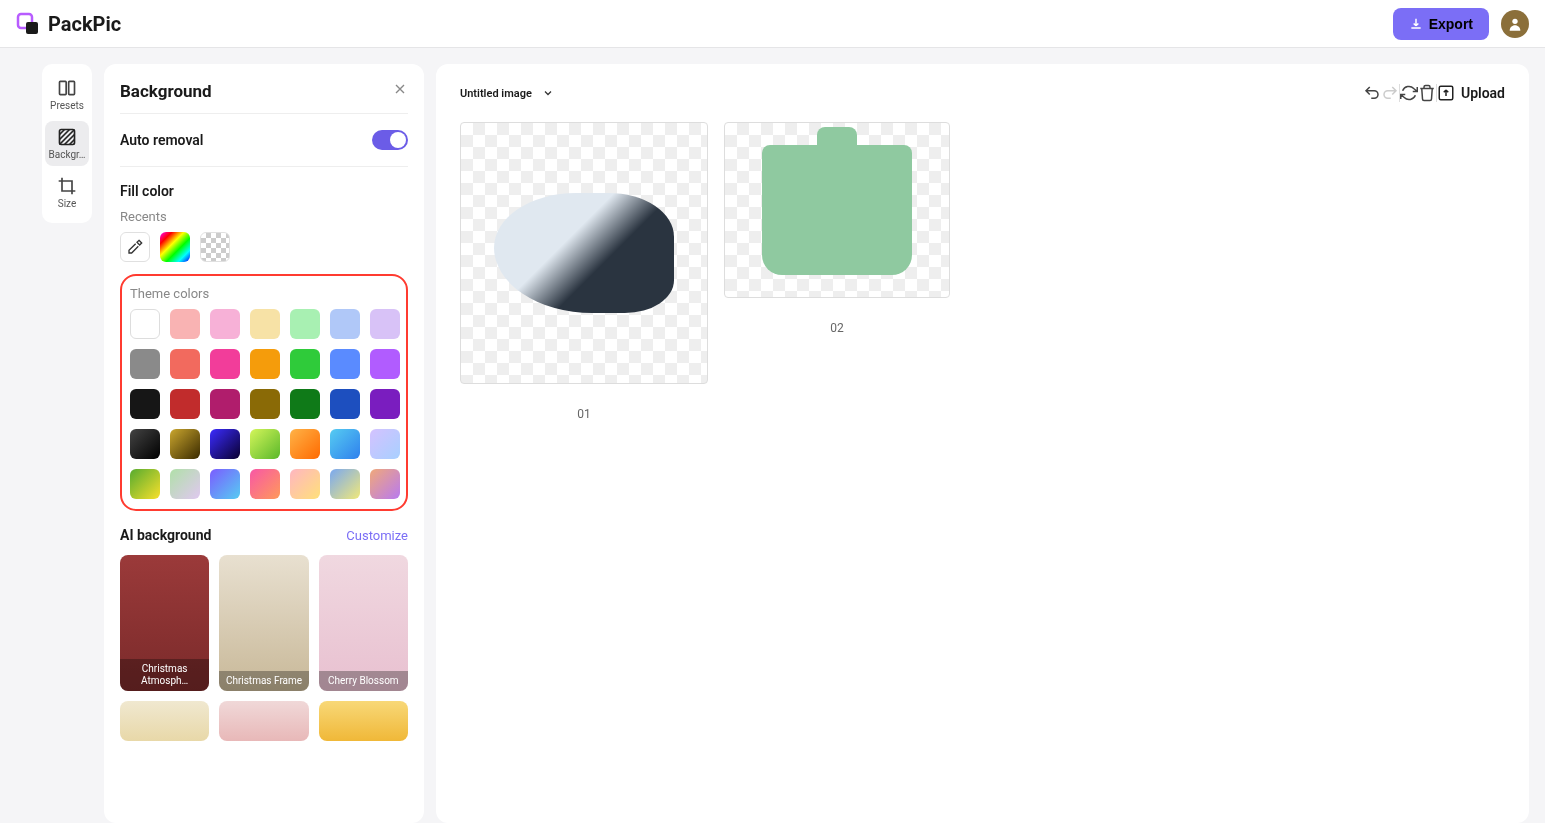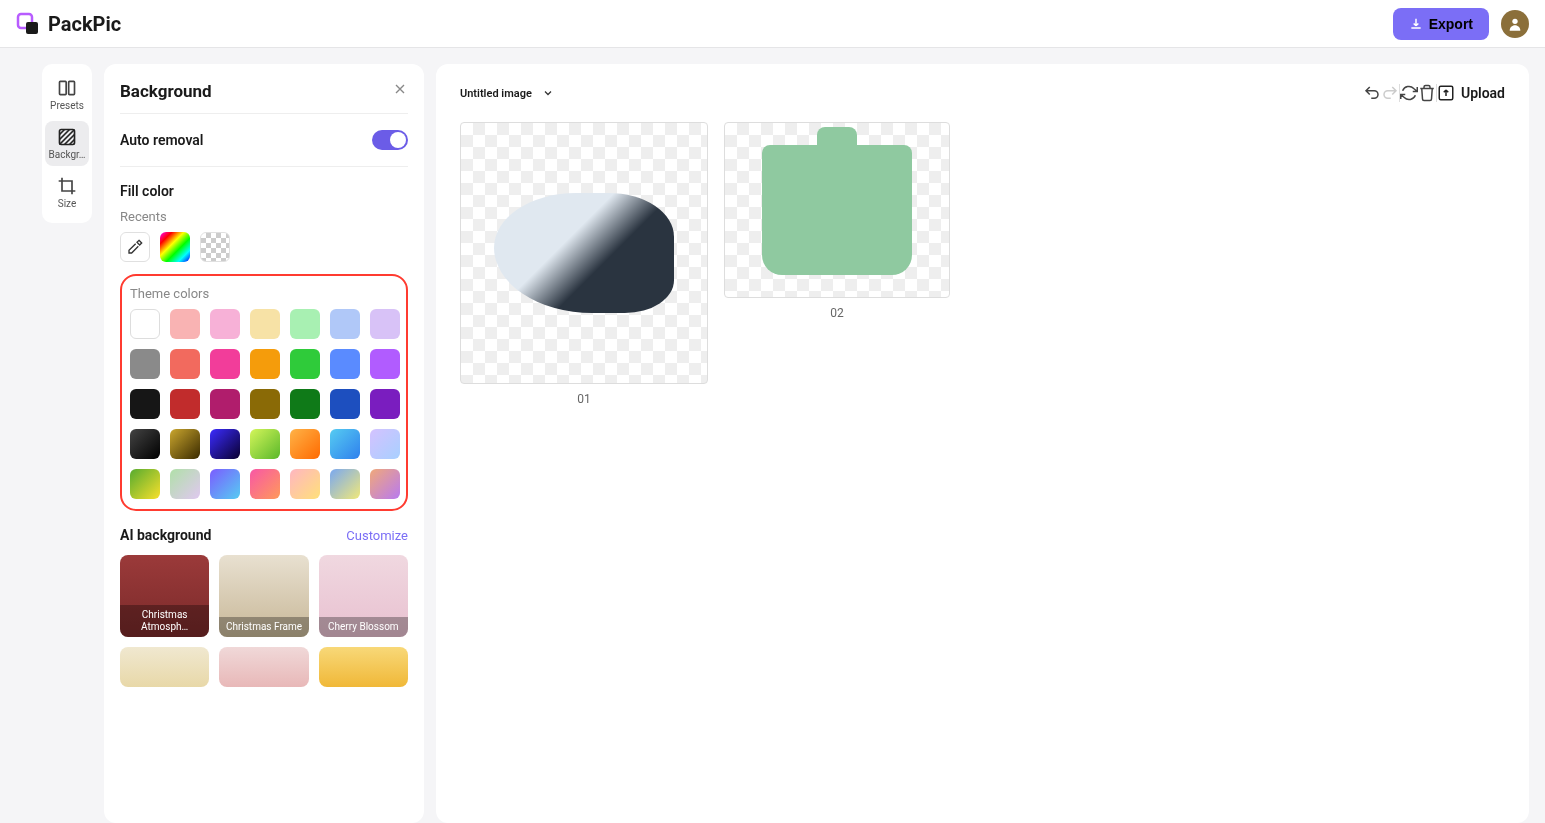--- a/index.html
+++ b/index.html
@@ -43,41 +43,41 @@
 
 .theme-box { border: 2px solid #ff3b30; border-radius: 16px; padding: 10px 8px; margin-top: 12px; }
 .color-grid { display: grid; grid-template-columns: repeat(7, 1fr); gap: 10px; }
 .color-grid .swatch { width: 30px; height: 30px; border-radius: 6px; border: none; }
 .color-grid .swatch.white-sw { border: 1px solid #ddd; }
 
 .ai-header { display: flex; justify-content: space-between; align-items: center; margin-top: 16px; margin-bottom: 12px; }
 .ai-title { font-size: 14px; font-weight: 700; }
 .customize { font-size: 13px; color: #7b6ef6; cursor: pointer; }
 .ai-grid { display: grid; grid-template-columns: repeat(3, 1fr); gap: 10px; }
-.ai-card { position: relative; height: 82px; border-radius: 8px; overflow: hidden; background: #ddd; cursor: pointer; display: flex; align-items: flex-end; justify-content: center; }
+.ai-card { position: relative; height: 136px; border-radius: 8px; overflow: hidden; background: #ddd; cursor: pointer; display: flex; align-items: flex-end; justify-content: center; }
 .ai-card-label { background: rgba(0,0,0,0.3); color: #fff; font-size: 10px; text-align: center; padding: 4px 2px; width: 100%; line-height: 1.2; }
 .ai-card.more { height: 40px; }
 .ai-card:nth-child(1){ background: linear-gradient(#9b3a3a,#7a2a2a); }
 .ai-card:nth-child(2){ background: linear-gradient(#e8e0d0,#c8b898); }
 .ai-card:nth-child(3){ background: linear-gradient(#f0d8e0,#e8c0d0); }
 .ai-card:nth-child(4){ background: linear-gradient(#f0e8d0,#e8d8a8); }
 .ai-card:nth-child(5){ background: linear-gradient(#f0d8d8,#e8b8b8); }
 .ai-card:nth-child(6){ background: linear-gradient(#f8d878,#f0b838); }
 
 .canvas { flex: 1; background: #fff; border-radius: 12px; padding: 20px 24px; }
 .canvas-toolbar { display: flex; justify-content: space-between; align-items: center; margin-bottom: 20px; }
 .doc-title { display: flex; align-items: center; gap: 10px; font-size: 11px; font-weight: 600; cursor: pointer; }
 .toolbar-actions { display: flex; align-items: center; }
 .toolbar-icon { cursor: pointer; color: #444; display: flex; }
 .toolbar-icon.disabled { color: #ccc; cursor: default; }
 .divider { width: 1px; height: 18px; background: #ddd; }
 .upload-btn { display: flex; align-items: center; gap: 6px; font-size: 14px; font-weight: 600; cursor: pointer; }
 
 .images { display: flex; gap: 16px; align-items: flex-start; }
-.image-item { display: flex; flex-direction: column; align-items: center; gap: 8px; }
+.image-item { display: flex; flex-direction: column; align-items: center; gap: 23px; }
 .image-box { border: 1px solid #ddd; border-radius: 4px; background-image: linear-gradient(45deg, #eee 25%, transparent 25%), linear-gradient(-45deg, #eee 25%, transparent 25%), linear-gradient(45deg, transparent 75%, #eee 75%), linear-gradient(-45deg, transparent 75%, #eee 75%); background-size: 24px 24px; background-position: 0 0, 0 12px, 12px -12px, -12px 0; display: flex; align-items: center; justify-content: center; position: relative; overflow: hidden; }
 .img-1 { width: 248px; height: 262px; }
 .img-2 { width: 226px; height: 176px; }
 .img-3 { width: 248px; height: 286px; }
 .image-label { font-size: 12px; color: #666; }
 
 .shoe-shape { width: 180px; height: 120px; background: linear-gradient(135deg, #e0e8f0 40%, #2a3440 60%); border-radius: 50% 40% 30% 60%; position: relative; }
 .shirt-shape { width: 150px; height: 130px; background: #8fc9a0; border-radius: 8px 8px 20px 20px; position: relative; }
 .shirt-shape::before { content: ''; position: absolute; top: -18px; left: 50%; transform: translateX(-50%); width: 40px; height: 18px; background: #8fc9a0; border-radius: 8px 8px 0 0; }
 .cup-plate { width: 210px; height: 70px; background: radial-gradient(ellipse, #fff 40%, #e8e8e8 70%); border-radius: 50%; position: relative; }

